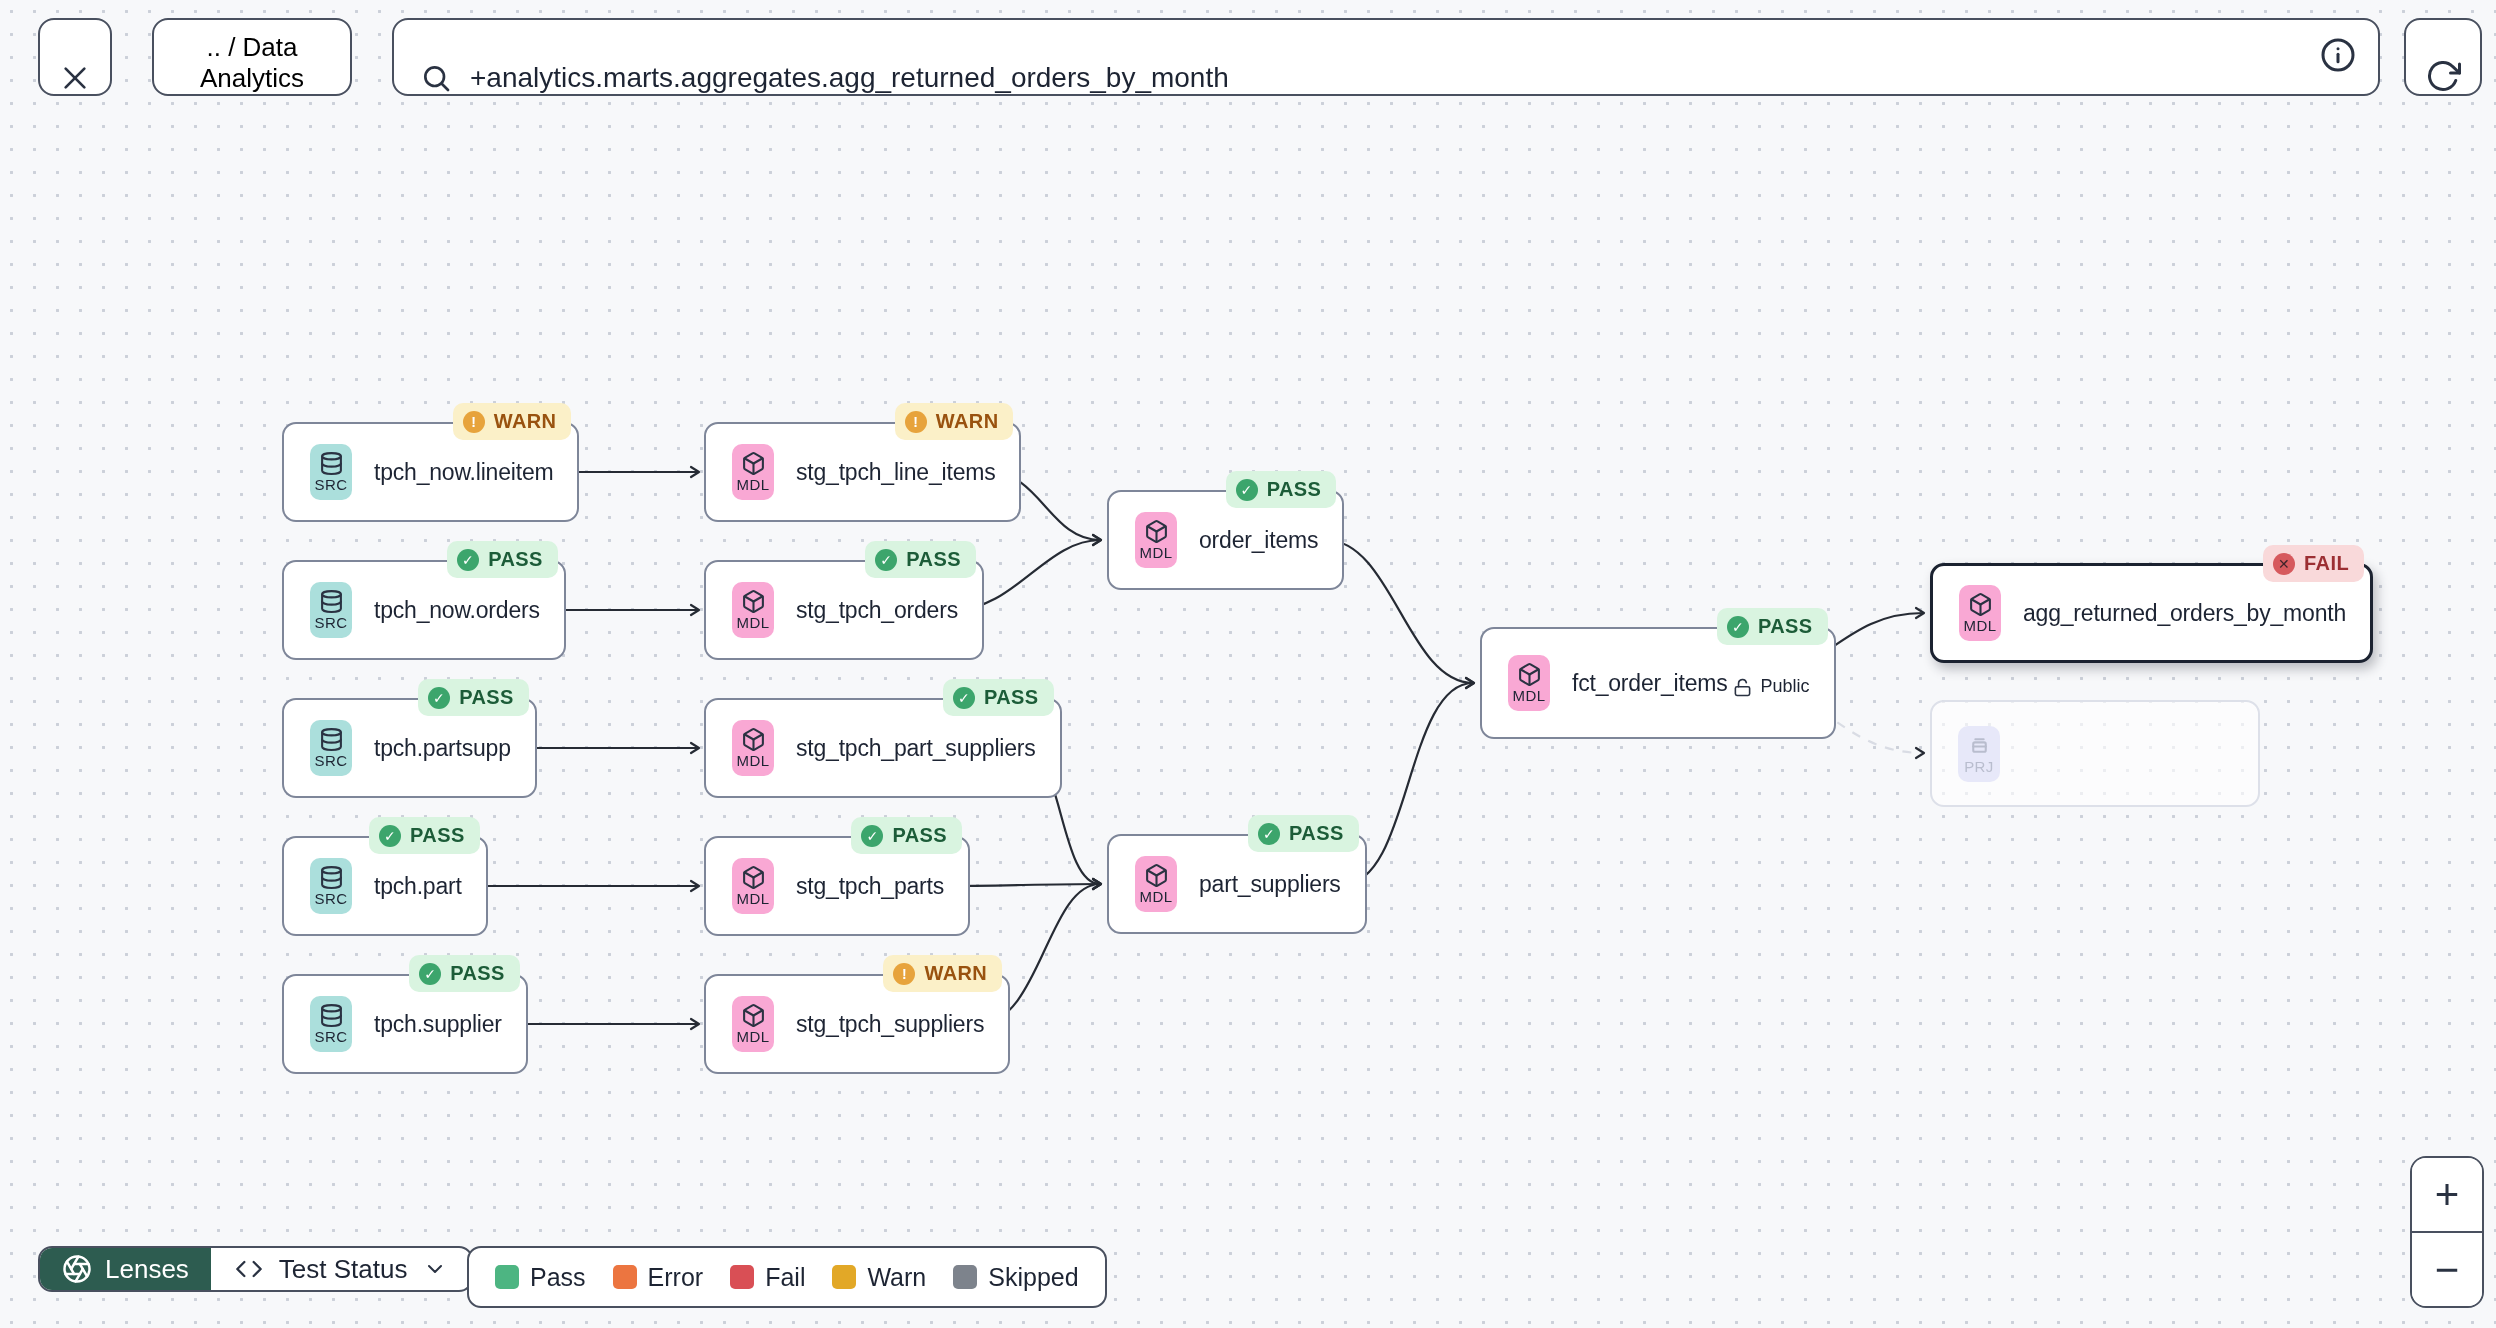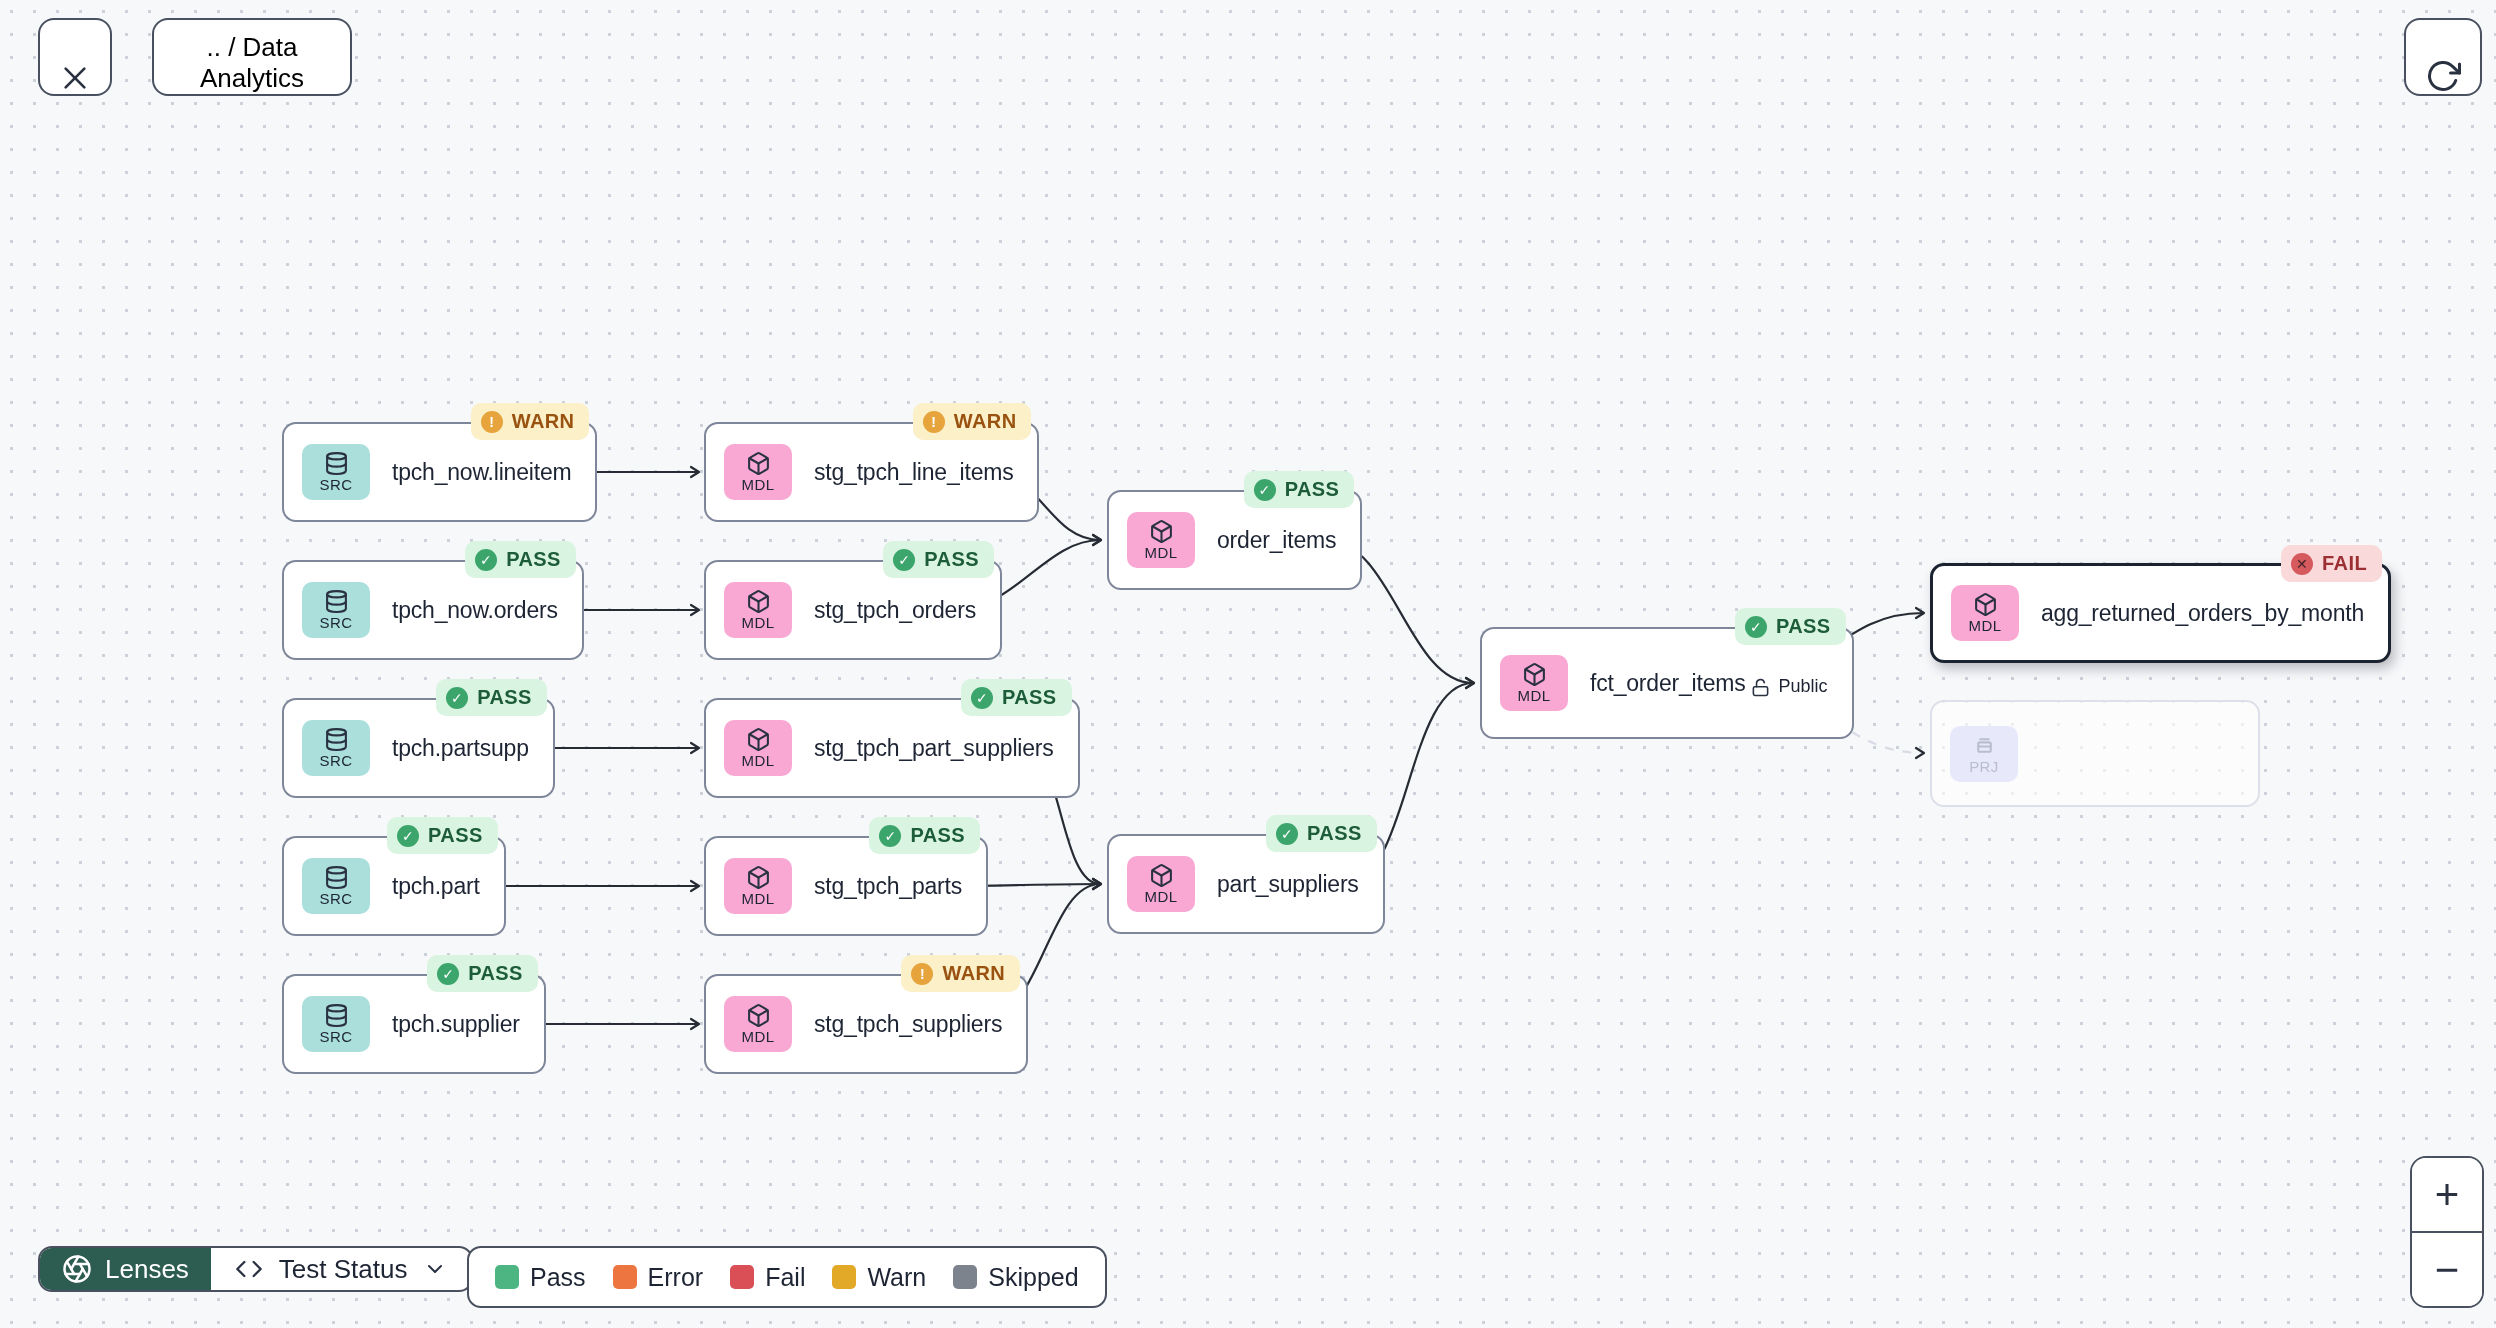--- a/index.html
+++ b/index.html
@@ -36,22 +36,22 @@
 
   
   .node{
     position:absolute; height:100px; background:#fff;
     border:2px solid #7e8699; border-radius:14px;
     display:flex; align-items:center; gap:22px; padding:0 24px 0 18px;
     width:max-content;
   }
   .node .nlabel{ font-size:23px; letter-spacing:-0.2px; white-space:nowrap; }
   .chip{
-    flex:none; width:68px; height:56px; border-radius:10px;
-    display:flex; flex-direction:column; align-items:center; justify-content:center;
+    flex:none; width:42px; height:56px; border-radius:10px;
+    display:flex; flex-direction:column; align-items:center; justify-content:center;margin-left:8px;
   }
   .chip svg{ width:25px; height:25px; }
   .chip .ctx{ font-size:15px; line-height:17px; letter-spacing:.4px; }
   .node.src .chip{ background:#abdfdc; }
   .node.mdl .chip{ background:#f9a8d4; }
   .node.prj .chip{ background:#e7e8f9; color:#b9bdce; }
   .node.prj .chip .icon-stroke{ stroke:#b9bdce; }
 
   .node.selected{
     border:3.5px solid #1b2230;
@@ -396,20 +396,34 @@
     <svg width="32" height="32" viewBox="0 0 24 24" class="icon-stroke">
         <line x1="5" y1="5" x2="19" y2="19"></line>
         <line x1="19" y1="5" x2="5" y2="19"></line>
       </svg>
   </button>
 
   <button class="tbtn crumb-btn">
     <span>.. / Data Analytics</span>
   </button>
 
+  <div class="tbtn search-bar">
+    <svg width="32" height="32" viewBox="0 0 24 24" class="icon-stroke">
+        <circle cx="11" cy="11" r="7"></circle>
+        <line x1="16.5" y1="16.5" x2="21" y2="21"></line>
+      </svg>
+    <span class="query">+analytics.marts.aggregates.agg_returned_orders_by_month</span>
+    <span class="info">
+      <svg width="36" height="36" viewBox="0 0 24 24" class="icon-stroke">
+          <circle cx="12" cy="12" r="10"></circle>
+          <line x1="12" y1="16.5" x2="12" y2="11.5"></line>
+          <line x1="12" y1="7.8" x2="12.01" y2="7.8"></line>
+        </svg>
+    </span>
+  </div>
 
   <button class="tbtn refresh-btn">
     <svg width="36" height="36" viewBox="0 0 24 24" class="icon-stroke">
         <polyline points="23 4 23 10 17 10"></polyline>
         <path d="M20.49 15a9 9 0 1 1-2.12-9.36L23 10"></path>
       </svg>
   </button>
 
   <div class="pillgroup">
     <div class="lenses">

